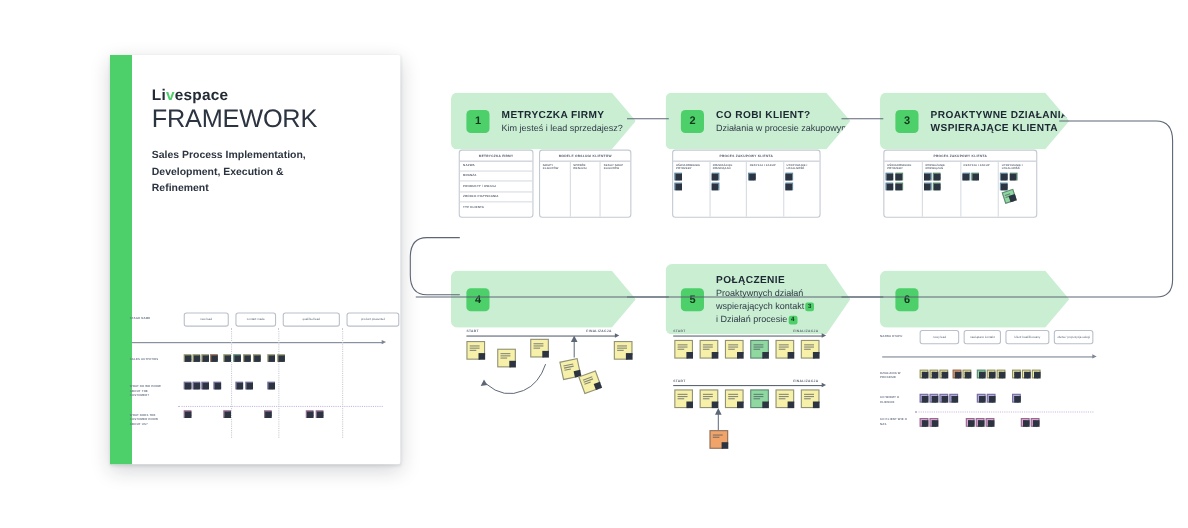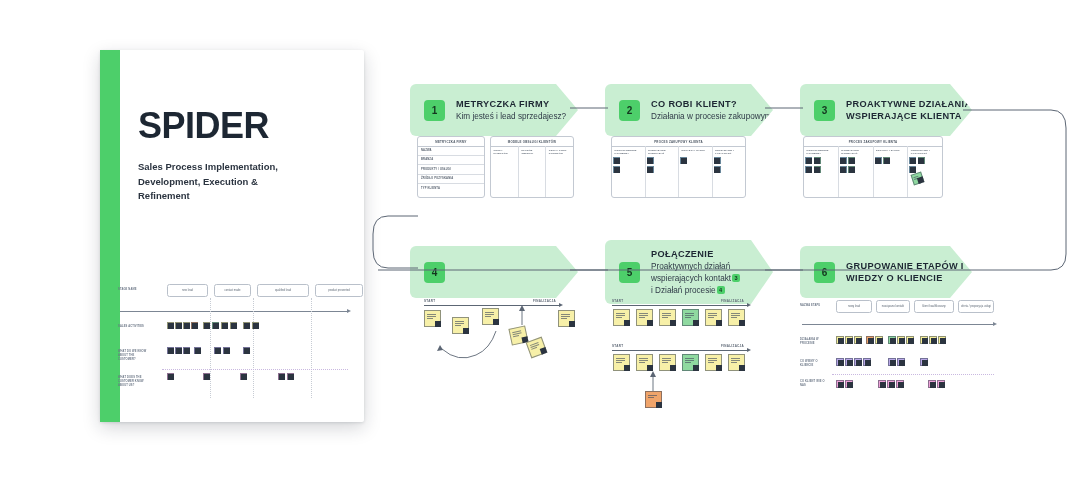--- a/index.html
+++ b/index.html
@@ -77,21 +77,22 @@
   .connector svg{display:block;overflow:visible;}
 </style>
 </head>
 <body>
 
 <div class="stage">
 
   <div class="cover">
     <div class="cover-spine"></div>
     <div class="cover-inner">
-      <div class="title-1">SPIDER</div>
+      <div class="logo">Li<span class="v">v</span>espace</div>
+      <div class="title-2">FRAMEWORK</div>
       <div class="subtitle">Sales Process Implementation, Development, Execution &amp; Refinement</div>
     </div>
 
     <div class="cv-diagram">
 
       <div class="cv-label" style="left:0;top:8px;">STAGE NAME</div>
       <div class="cv-label" style="left:0;top:45px;">SALES ACTIVITIES</div>
       <div class="cv-label" style="left:0;top:70px;">WHAT DO WE KNOW ABOUT THE CUSTOMER?</div>
       <div class="cv-label" style="left:0;top:96px;">WHAT DOES THE CUSTOMER KNOW ABOUT US?</div>
 
@@ -338,23 +339,20 @@
         <div class="chev-s">
           <span>i Działań procesie</span><span class="ref">4</span>
         </div>
       </div>
     </div>
   </div>
 
   <div class="panel" style="left:800px;top:246px;width:172px;">
     <div class="chev">
       <div class="badge">6</div>
-      <div class="chev-txt">
-        <div class="chev-h">GRUPOWANIE ETAPÓW I WIEDZY O KLIENCIE</div>
-      </div>
     </div>
   </div>
 
   <div class="connector" style="left:570px;top:105px;">
     <svg width="40" height="6">
         <line x1="0" y1="3" x2="38" y2="3" stroke="#5c6674" stroke-width="1"></line>
       </svg>
   </div>
   <div class="connector" style="left:765px;top:105px;">
     <svg width="40" height="6">

